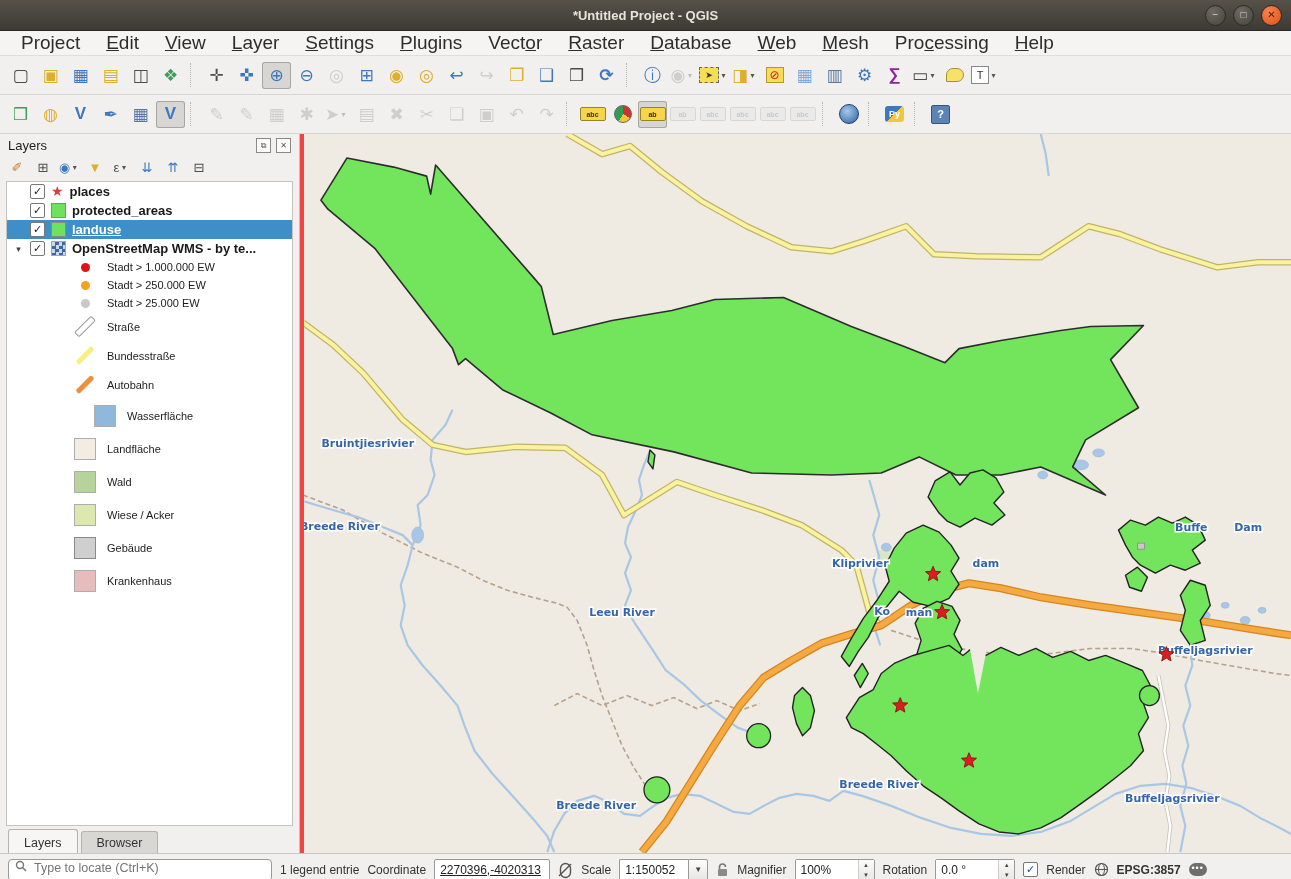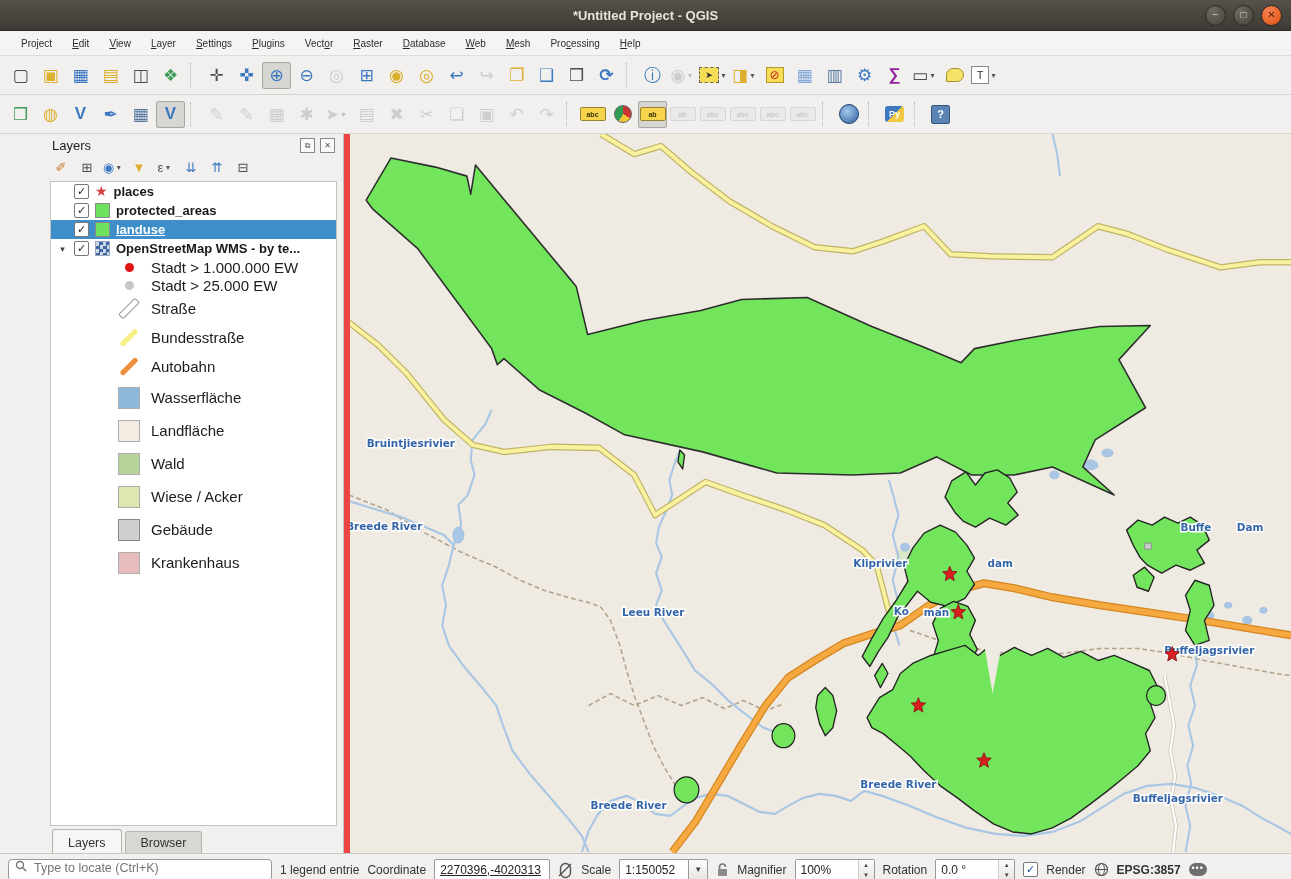--- a/index.html
+++ b/index.html
@@ -4,21 +4,21 @@
 <style>
   html,body{margin:0;padding:0;background:#cfccc7;font-family:"Liberation Sans","DejaVu Sans",sans-serif;}
   .window{width:1291px;height:879px;position:relative;background:#f1f0ef;overflow:hidden;}
   
   .titlebar{height:30px;background:linear-gradient(#565249,#3d3a35);display:flex;align-items:center;justify-content:center;position:relative;border-bottom:1px solid #2b2926;}
   .title{color:#e8e4da;font-weight:bold;font-size:13px;}
   .winbtns{position:absolute;right:9px;top:5px;display:flex;gap:7px;}
   .wbtn{width:19px;height:19px;border-radius:50%;background:radial-gradient(circle at 35% 30%,#6f6a62,#45423d);border:1px solid #2c2a27;color:#d9d5cb;font-size:10px;line-height:18px;text-align:center;cursor:default;}
   .wbtn.close{background:radial-gradient(circle at 35% 30%,#f98350,#dd5114);color:#571e03;}
   
-  .menubar{height:24px;background:#f5f4f3;display:flex;align-items:center;padding-left:12px;gap:2px;font-size:10px;color:#2d2d2d;border-bottom:1px solid #e0dedb;}
+  .menubar{height:24px;background:#f5f4f3;display:flex;align-items:center;padding-left:12px;gap:8px;font-size:19px;color:#2d2d2d;border-bottom:1px solid #e0dedb;}
   .menu-item{padding:3px 9px;border-radius:3px;}
   .menu-item u{text-decoration:underline;}
   
   .toolbar{height:38px;background:#f1f0ef;display:flex;align-items:center;padding:0 6px;gap:1px;border-bottom:1px solid #d7d5d2;}
   .tbtn{min-width:27px;height:27px;display:flex;align-items:center;justify-content:center;border-radius:3px;font-size:17px;padding:0 1px;}
   .tbtn.active{background:#d8d6d3;box-shadow:inset 0 0 0 1px #a8a6a3;}
   .tbtn.disabled{opacity:.33;filter:grayscale(.9);}
   .icn{display:flex;align-items:center;justify-content:center;}
   .dd{font-size:8px;color:#555;width:9px;text-align:center;}
   .sep{width:6px;height:24px;border-left:1px dotted #b7b5b2;margin:0 4px;}
@@ -28,21 +28,21 @@
   .i-desel{width:16px;height:14px;background:#f5dd56;border:1px solid #b09a30;color:#cc2020;font-size:12px;display:flex;align-items:center;justify-content:center;}
   .i-bubble{width:16px;height:12px;background:#f7e269;border:1px solid #a8922c;border-radius:7px 7px 7px 0;}
   .i-T{width:16px;height:16px;border:1px solid #8a8a8a;background:#fff;font-size:11px;color:#333;display:flex;align-items:center;justify-content:center;}
   .i-abctag{min-width:20px;height:12px;background:#f6d44c;border:1px solid #97832a;border-radius:2px;font-size:7px;font-weight:bold;color:#3a3000;display:flex;align-items:center;justify-content:center;padding:0 2px;}
   .i-abctag.gray{background:#e2e0dd;border-color:#a5a3a0;color:#777;}
   .i-pie{width:16px;height:16px;border-radius:50%;background:conic-gradient(#cc3333 0 120deg,#f2c437 0 210deg,#2f9e52 0 360deg);border:1px solid #666;}
   .i-globe{width:18px;height:18px;border-radius:50%;background:radial-gradient(circle at 40% 35%,#a6c9ec,#2e5f9e);border:1px solid #1d3f6e;}
   .i-py{width:19px;height:16px;background:linear-gradient(135deg,#3c78c0 50%,#f0c840 50%);color:#fff;font-size:9px;font-weight:bold;display:flex;align-items:center;justify-content:center;border-radius:3px;}
   .i-help{width:17px;height:17px;background:#5b84b5;border:1px solid #33567e;color:#fff;font-weight:bold;font-size:11px;display:flex;align-items:center;justify-content:center;border-radius:2px;}
   
-  .main{display:flex;height:719px;padding-left:44px;}
+  .main{display:flex;height:719px;}
   .left{width:300px;background:#f1f0ef;display:flex;flex-direction:column;border-right:1px solid #c2c0bd;box-sizing:border-box;}
   .panel-head{display:flex;align-items:center;justify-content:space-between;padding:4px 8px 1px 8px;font-size:13px;color:#1e1e1e;}
   .panel-ctl{display:flex;gap:5px;font-size:10px;color:#555;}
   .panel-ctl span{width:13px;height:13px;border:1px solid #888;display:flex;align-items:center;justify-content:center;background:#fbfaf9;font-size:8px;}
   .panel-tools{display:flex;gap:4px;padding:3px 6px 4px 6px;align-items:center;}
   .ptbtn{min-width:22px;height:20px;font-size:13px;display:flex;align-items:center;justify-content:center;color:#555;}
   .tree{flex:1;background:#fff;border:1px solid #c6c4c1;margin:0 6px;overflow:hidden;font-size:13px;}
   .trow{display:flex;align-items:center;height:19px;gap:6px;padding-left:6px;}
   .trow .exp{width:11px;font-size:9px;color:#444;text-align:center;flex:none;}
   .trow .lbl-txt{font-weight:bold;color:#1a1a1a;white-space:nowrap;}
@@ -50,27 +50,27 @@
   .trow.selected .lbl-txt{color:#fff;text-decoration:underline;}
   .cbx{width:13px;height:13px;background:#fff;border:1px solid #777;font-size:11px;line-height:12px;text-align:center;color:#222;border-radius:2px;flex:none;}
   .sw{width:13px;height:13px;border:1px solid #8a8a8a;flex:none;}
   .star-ic{color:#d43f3f;font-size:14px;line-height:13px;flex:none;}
   .wms-ic{width:13px;height:13px;flex:none;background:repeating-conic-gradient(#3e67a3 0 25%,#cdd8e6 0 50%);background-size:7px 7px;border:1px solid #9aa8ba;}
   .leg-row{display:flex;align-items:center;gap:10px;padding-left:66px;}
   .leg-sym{width:24px;display:flex;align-items:center;justify-content:center;flex:none;}
   .ls-circle{border-radius:50%;}
   .ls-line{width:22px;height:5px;transform:rotate(-45deg);border-radius:2px;}
   .ls-rect{width:22px;height:22px;border:1px solid #adadad;box-sizing:border-box;}
-  .leg-lbl{font-size:15px;color:#1c1c1c;white-space:nowrap;}
+  .leg-lbl{font-size:11px;color:#1c1c1c;white-space:nowrap;}
   
   .tabs{height:27px;display:flex;align-items:flex-end;padding-left:8px;gap:3px;background:#f1f0ef;}
   .tab{padding:4px 15px 3px 15px;font-size:12.5px;border:1px solid #b5b3b0;border-bottom:none;background:#d9d7d4;border-radius:3px 3px 0 0;color:#333;}
   .tab.active{background:#f7f6f5;padding-top:6px;}
   
-  .map-wrap{flex:1;position:relative;background:#be185d;border-left:6px solid #ef4444;box-sizing:border-box;}
+  .map-wrap{flex:1;position:relative;background:#be185d;border-left:4px solid #ef4444;box-sizing:border-box;}
   .map-wrap svg{display:block;width:100%;height:100%;}
   .mlabel{font-family:"DejaVu Sans",sans-serif;font-size:11px;font-weight:bold;fill:#3465a8;stroke:#ffffff;stroke-width:3px;paint-order:stroke;text-anchor:middle;}
   
   .statusbar{height:31px;background:#f1f0ef;border-top:1px solid #c9c7c4;display:flex;align-items:center;padding:0 8px;gap:8px;font-size:12px;color:#333;}
   .locator{width:264px;height:22px;border:1px solid #999;border-radius:4px;background:#fff;display:flex;align-items:flex-start;padding:0 6px;gap:5px;box-sizing:border-box;flex:none;}
   .locator input{border:none;outline:none;flex:1;font-size:12.5px;color:#444;background:transparent;}
   .sfield{height:20px;border:1px solid #999;border-radius:2px;background:#fff;font-size:12px;padding:0 5px;color:#222;}
   .coord{width:104px;text-decoration:underline;}
   .scalef{width:58px;border-right:none;border-radius:2px 0 0 2px;}
   .combo-btn{width:20px;height:22px;border:1px solid #999;border-radius:0 2px 2px 0;background:linear-gradient(#fdfdfd,#e7e5e2);font-size:8px;display:flex;align-items:center;justify-content:center;color:#444;box-sizing:border-box;}
@@ -376,20 +376,26 @@
             <span class="lbl-txt">OpenStreetMap WMS - by te...</span>
           </div>
           <div class="leg-row" style="height: 18px;">
             <span class="leg-sym">
               <span class="ls-circle" style="width: 9px; height: 9px; background: rgb(224, 20, 20);"></span>
             </span>
             <span class="leg-lbl">Stadt &gt; 1.000.000 EW</span>
           </div>
           <div class="leg-row" style="height: 18px;">
             <span class="leg-sym">
+              <span class="ls-circle" style="width: 9px; height: 9px; background: rgb(245, 161, 37);"></span>
+            </span>
+            <span class="leg-lbl">Stadt &gt; 250.000 EW</span>
+          </div>
+          <div class="leg-row" style="height: 18px;">
+            <span class="leg-sym">
               <span class="ls-circle" style="width: 9px; height: 9px; background: rgb(200, 200, 200);"></span>
             </span>
             <span class="leg-lbl">Stadt &gt; 25.000 EW</span>
           </div>
           <div class="leg-row" style="height: 29px;">
             <span class="leg-sym">
               <span class="ls-line" style="background: rgb(255, 255, 255); border: 1px solid rgb(153, 153, 153);"></span>
             </span>
             <span class="leg-lbl">Straße</span>
           </div>
@@ -398,21 +404,21 @@
               <span class="ls-line" style="background: rgb(247, 239, 134);"></span>
             </span>
             <span class="leg-lbl">Bundesstraße</span>
           </div>
           <div class="leg-row" style="height: 29px;">
             <span class="leg-sym">
               <span class="ls-line" style="background: rgb(239, 143, 62);"></span>
             </span>
             <span class="leg-lbl">Autobahn</span>
           </div>
-          <div class="leg-row" style="height: 33px;">
+          <div class="leg-row" style="height: 33px; margin-left: 20px;">
             <span class="leg-sym">
               <span class="ls-rect" style="background: rgb(143, 185, 218);"></span>
             </span>
             <span class="leg-lbl">Wasserfläche</span>
           </div>
           <div class="leg-row" style="height: 33px;">
             <span class="leg-sym">
               <span class="ls-rect" style="background: rgb(242, 236, 226);"></span>
             </span>
             <span class="leg-lbl">Landfläche</span>

